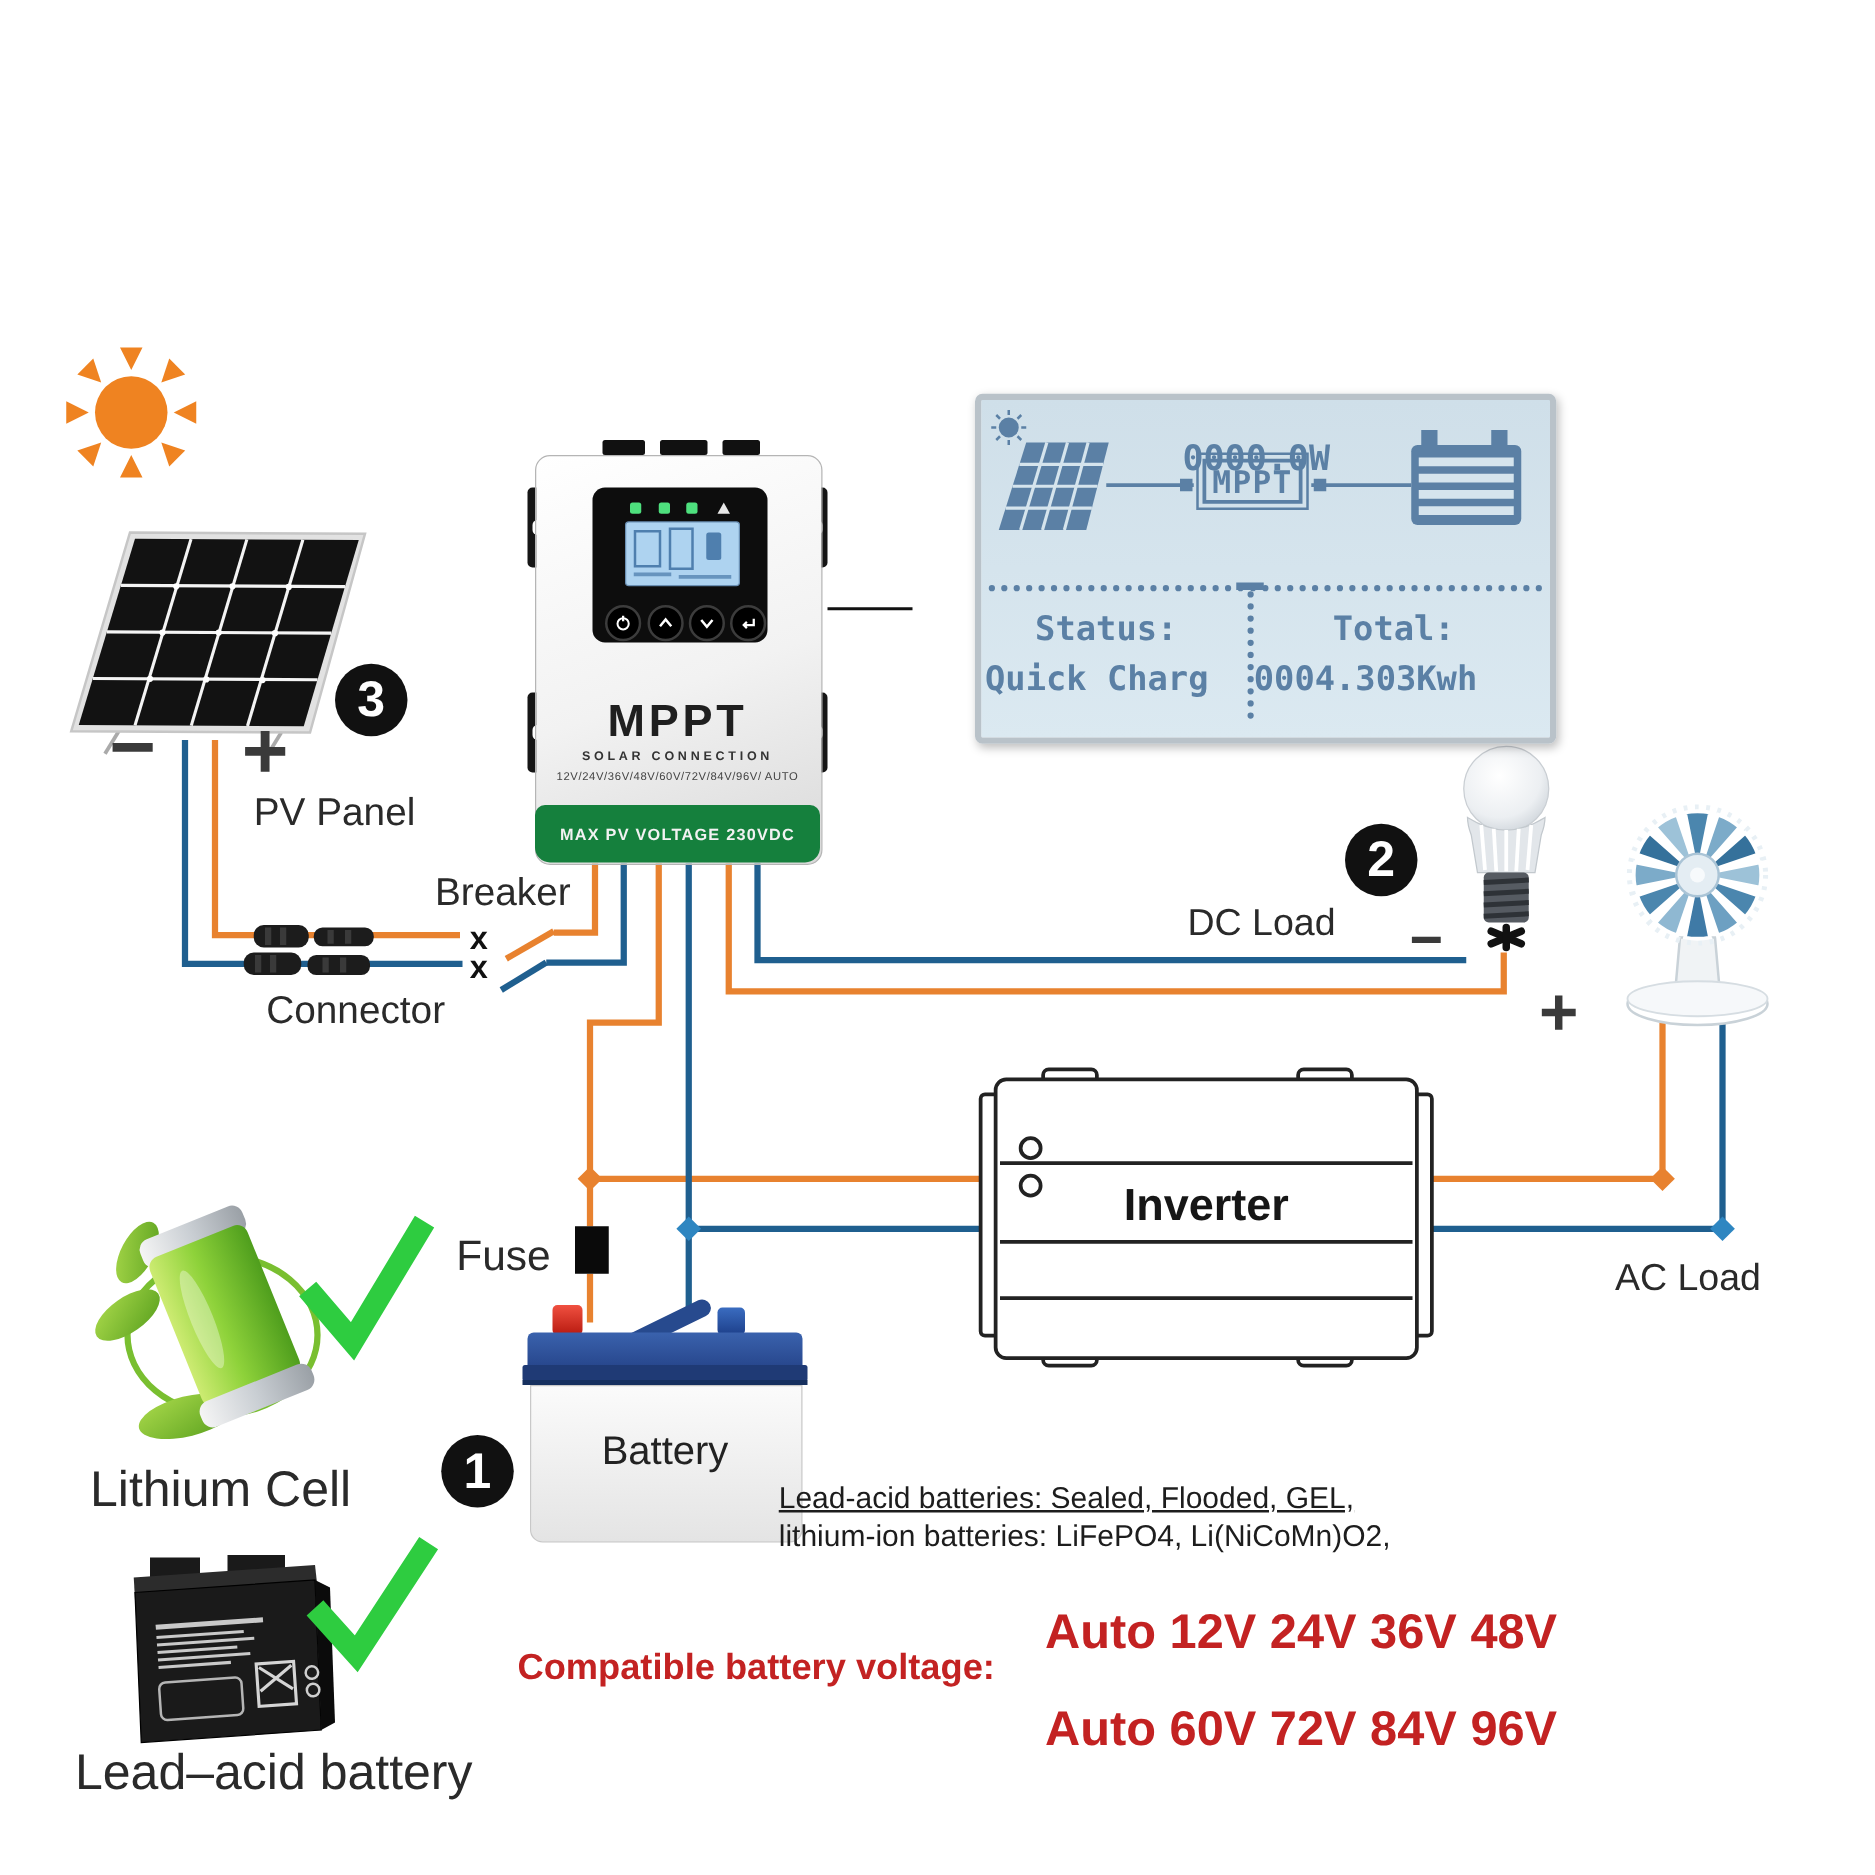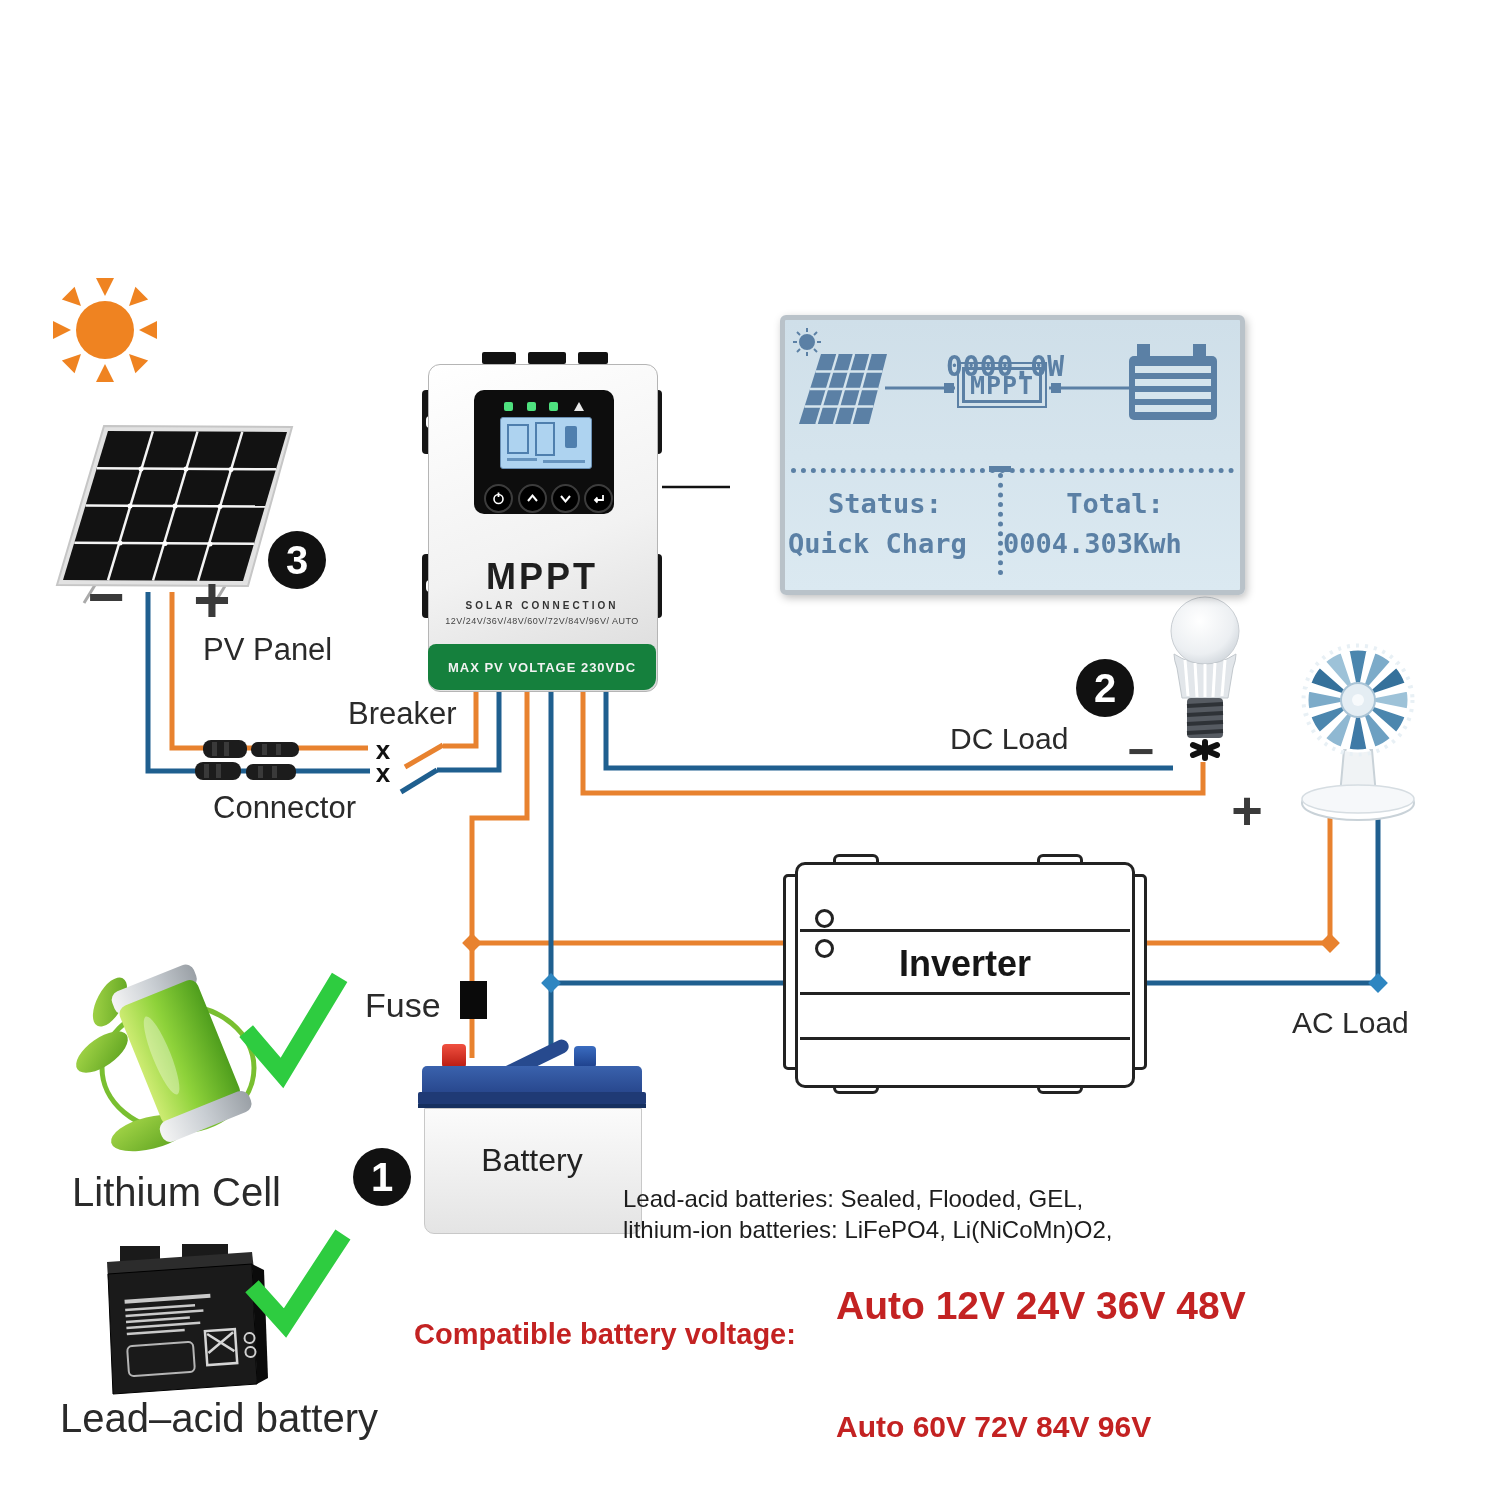--- a/index.html
+++ b/index.html
@@ -84,26 +84,26 @@
   #batt .top{position:absolute;left:4px;top:34px;width:220px;height:28px;border-radius:5px 5px 0 0;
         background:linear-gradient(180deg,#3a62ad,#27468c);}
   #batt .lip{position:absolute;left:0;top:60px;width:228px;height:13px;background:#1f3a75;border-radius:2px;}
   #batt .lip2{position:absolute;left:0;top:72px;width:228px;height:4px;background:#16305f;}
   #batt .body{position:absolute;left:6px;top:76px;width:216px;height:124px;border-radius:0 0 10px 10px;
         background:linear-gradient(180deg,#fbfbfb,#e4e4e4);border:1px solid #c8c8c8;}
   #batt .name{position:absolute;left:0;top:110px;width:100%;text-align:center;font-size:32px;color:#222;}
 
   
   .supp-head{left:626px;top:1146px;font-size:27px;color:#1d1d1d;}
-  .supp-l1{left:623px;top:1185px;font-size:24px;color:#1d1d1d;}
+  .supp-l1{left:623px;top:1185px;font-size:24px;color:#1d1d1d;text-decoration:underline;}
   .supp-l2{left:623px;top:1216px;font-size:24px;color:#1d1d1d;}
   .red{color:#c32222;font-weight:bold;}
   .volt-lbl{left:414px;top:1318px;font-size:29px;}
   .volt-1{left:836px;top:1284px;font-size:39px;}
-  .volt-2{left:836px;top:1362px;font-size:30px;margin-top:48px;}
+  .volt-2{left:836px;top:1362px;font-size:39px;}
 </style>
 </head>
 <body>
 
 <div id="canvas">
 
   <svg class="abs" width="1500" height="1500" viewBox="0 0 1500 1500" style="left:0;top:0">
     <defs>
       <radialGradient id="gDome" cx="42%" cy="35%" r="70%">
         <stop offset="0%" stop-color="#ffffff"></stop>

